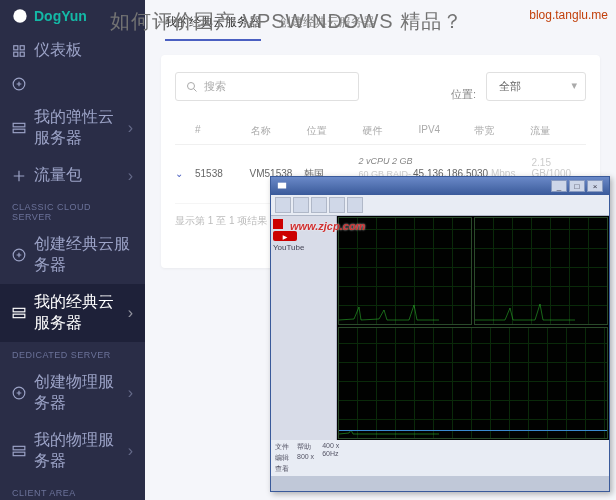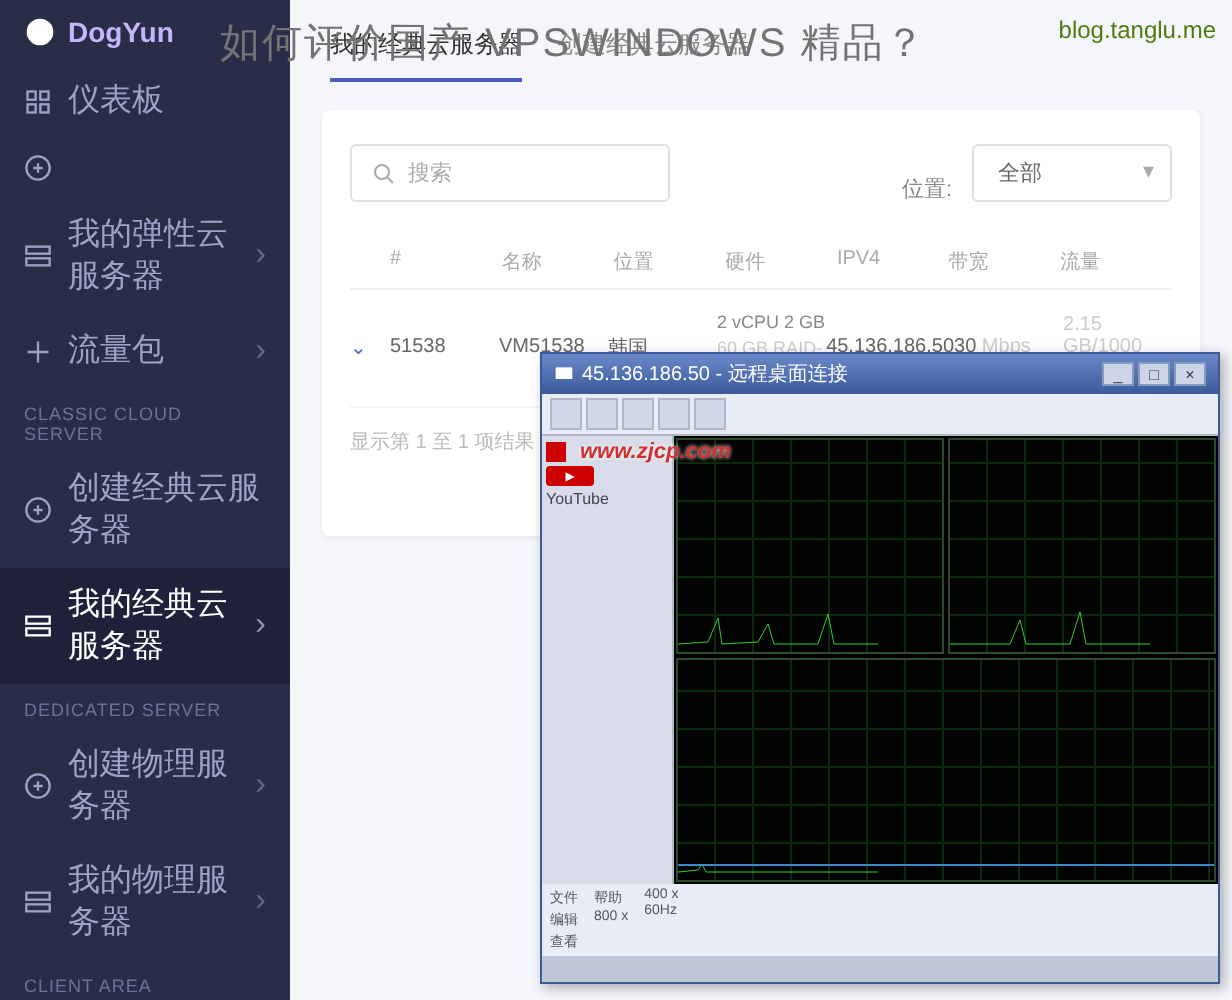--- a/index.html
+++ b/index.html
@@ -1,44 +1,44 @@
 <!DOCTYPE html>
 <html><head>
 <meta charset="utf-8">
 <style>
 * { margin: 0; padding: 0; box-sizing: border-box; }
 body { font-family: -apple-system, "Segoe UI", sans-serif; font-size: 11px; color: #333; width: 616px; height: 500px; overflow: hidden; position: relative; background: #f5f6fa; }
 .sidebar { position: absolute; left: 0; top: 0; width: 145px; height: 500px; background: #2a2d47; color: #9ca3c7; }
-.logo { display: flex; align-items: center; gap: 6px; padding: 8px 12px; color: #c4b5fd; font-weight: 600; font-size: 14px; }
+.logo { display: flex; align-items: center; gap: 6px; padding: 8px 12px; color: #14b8a6; font-weight: 600; font-size: 14px; }
 .logo-icon { width: 16px; height: 16px; }
 .side-section { padding: 8px 12px 4px; font-size: 9px; color: #6b7299; letter-spacing: 0.5px; }
 .side-item { display: flex; align-items: center; gap: 8px; padding: 8px 12px; font-size: 16px; cursor: pointer; }
 .side-item.active { background: #1e2139; color: #fff; }
 .side-item .ico { width: 14px; height: 14px; flex: 0 0 14px; }
 .side-item .chev { margin-left: auto; opacity: 0.5; }
 .main { position: absolute; left: 145px; top: 0; right: 0; bottom: 0; background: #f5f6fa; }
 .overlay-title { position: absolute; left: 110px; top: 8px; font-size: 20px; color: #737373; z-index: 50; letter-spacing: 1px; }
-.blog-water { position: absolute; right: 8px; top: 8px; color: #4d7c0f; font-size: 12px; z-index: 50; }
+.blog-water { position: absolute; right: 8px; top: 8px; color: #c2410c; font-size: 12px; z-index: 50; }
 .tabs { display: flex; gap: 18px; padding: 14px 20px 0; font-size: 12px; }
 .tab { padding-bottom: 8px; color: #888; cursor: pointer; }
 .tab.active { color: #333; border-bottom: 2px solid #4a5fc1; }
 .panel { margin: 14px 16px; background: #fff; border-radius: 4px; padding: 16px 14px 40px; box-shadow: 0 1px 3px rgba(0,0,0,0.05); }
 .filters { display: flex; align-items: center; gap: 10px; margin-bottom: 16px; }
-.search { display: flex; align-items: center; gap: 6px; border: 1px solid #e0e0e0; border-radius: 3px; padding: 6px 10px; color: #aaa; width: 160px; }
+.search { display: flex; align-items: center; gap: 6px; border: 1px solid #e0e0e0; border-radius: 3px; padding: 6px 10px; color: #aaa; width: 184px; }
 .lbl { color: #888; margin-left: auto; margin-top: 16px; }
 .select { border: 1px solid #e0e0e0; border-radius: 3px; padding: 6px 28px 6px 12px; color: #666; position: relative; min-width: 100px; }
 .select::after { content: "▾"; position: absolute; right: 8px; color: #aaa; }
 .thead { display: flex; color: #aaa; font-size: 10px; padding: 6px 0; border-bottom: 1px solid #f0f0f0; }
 .thead > div { flex: 1; }
 .thead > div:first-child { flex: 0 0 20px; }
 .trow { display: flex; align-items: center; padding: 10px 0; font-size: 10px; color: #666; border-bottom: 1px solid #f5f5f5; }
 .trow > div { flex: 1; }
 .trow > div:first-child { flex: 0 0 20px; color: #4a5fc1; cursor: pointer; }
 .specs { color: #bbb; font-size: 9px; line-height: 1.4; }
-.specs .top { color: #888; }
+.specs .top { color: #888; font-style: italic; }
 .faded { color: #ccc; }
 .pager { padding: 10px 0 0; color: #bbb; font-size: 10px; }
 .remote-win { position: absolute; left: 270px; top: 176px; width: 340px; height: 316px; background: #c0c8d8; border: 1px solid #3a5a9a; box-shadow: 2px 2px 6px rgba(0,0,0,0.3); z-index: 60; font-size: 10px; }
 .rw-title { background: linear-gradient(#6a89c8, #3a5a9a); color: #fff; padding: 3px 6px; display: flex; align-items: center; gap: 4px; }
 .rw-title .caps { margin-left: auto; display: flex; gap: 2px; }
 .rw-title .caps span { width: 16px; height: 12px; background: #cdd6e8; border: 1px solid #889ac0; display: flex; align-items: center; justify-content: center; color: #334; font-size: 8px; cursor: pointer; }
 .rw-toolbar { background: #e8ecf4; padding: 2px 4px; display: flex; align-items: center; gap: 2px; border-bottom: 1px solid #b0b8c8; }
 .rw-toolbar .ticon { width: 16px; height: 16px; background: #d0d8e8; border: 1px solid #b0b8c8; }
 .rw-body { display: flex; height: 224px; background: #000; }
 .rw-side { width: 66px; background: #d8dce8; border-right: 1px solid #b0b8c8; font-size: 8px; color: #445; padding: 2px; }
@@ -188,21 +188,20 @@
     </div>
     <div class="pager">显示第 1 至 1 项结果，共 1 项</div>
   </div>
 </main>
 
 <div class="remote-win">
   <div class="rw-title">
     <svg width="10" height="10" viewBox="0 0 24 24" fill="#fff">
         <rect x="2" y="4" width="20" height="14"></rect>
       </svg>
-    <span>45.136.186.50 - 远程桌面连接</span>
     <div class="caps">
       <span>_</span>
       <span>□</span>
       <span>×</span>
     </div>
   </div>
   <div class="rw-toolbar">
     <div class="ticon"></div>
     <div class="ticon"></div>
     <div class="ticon"></div>

